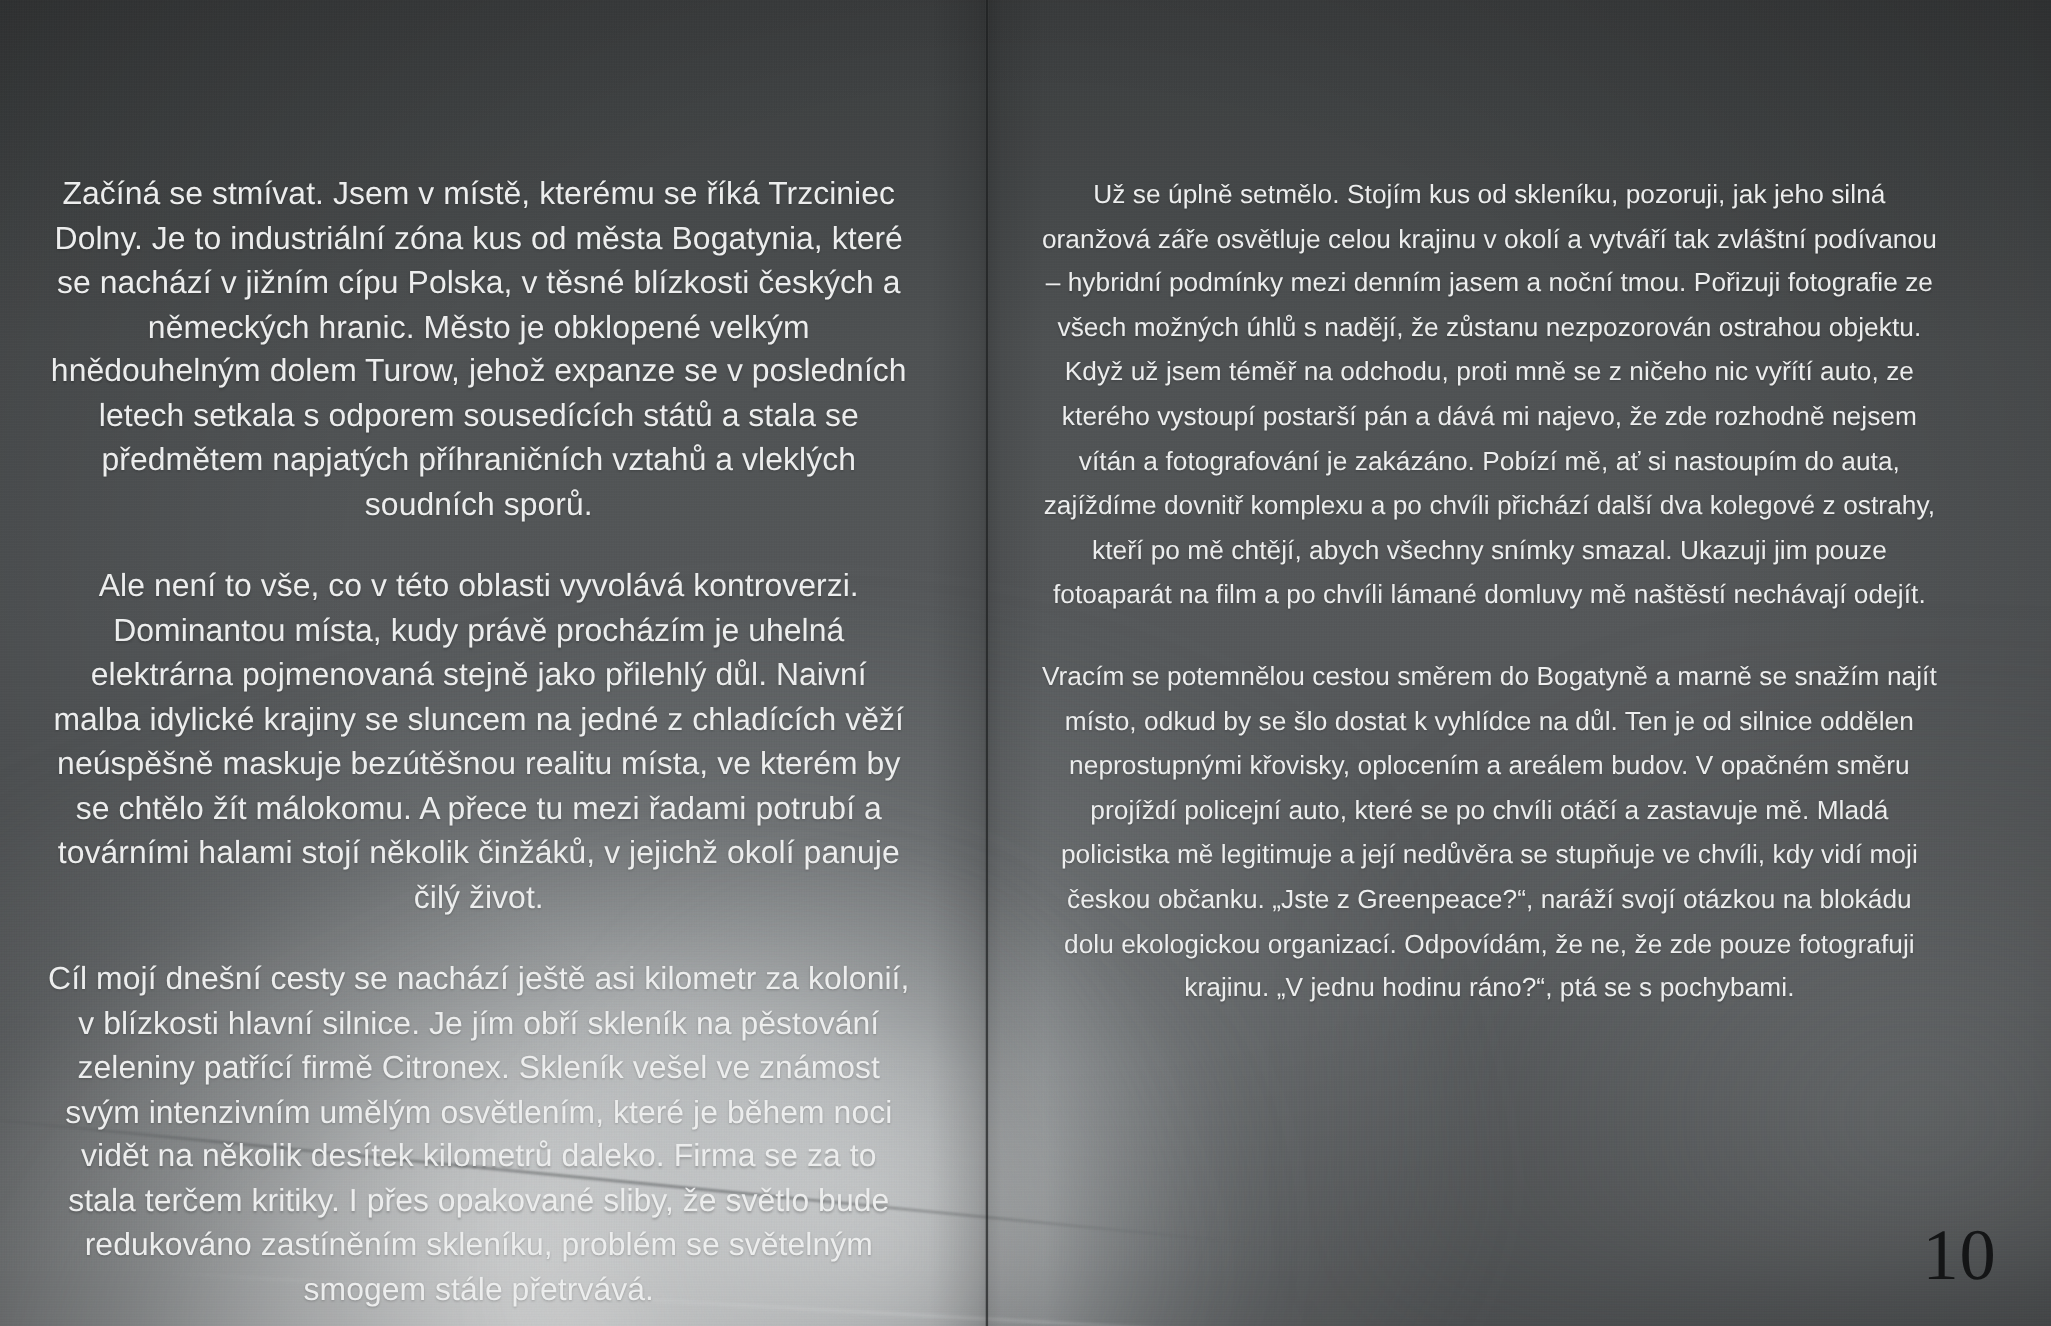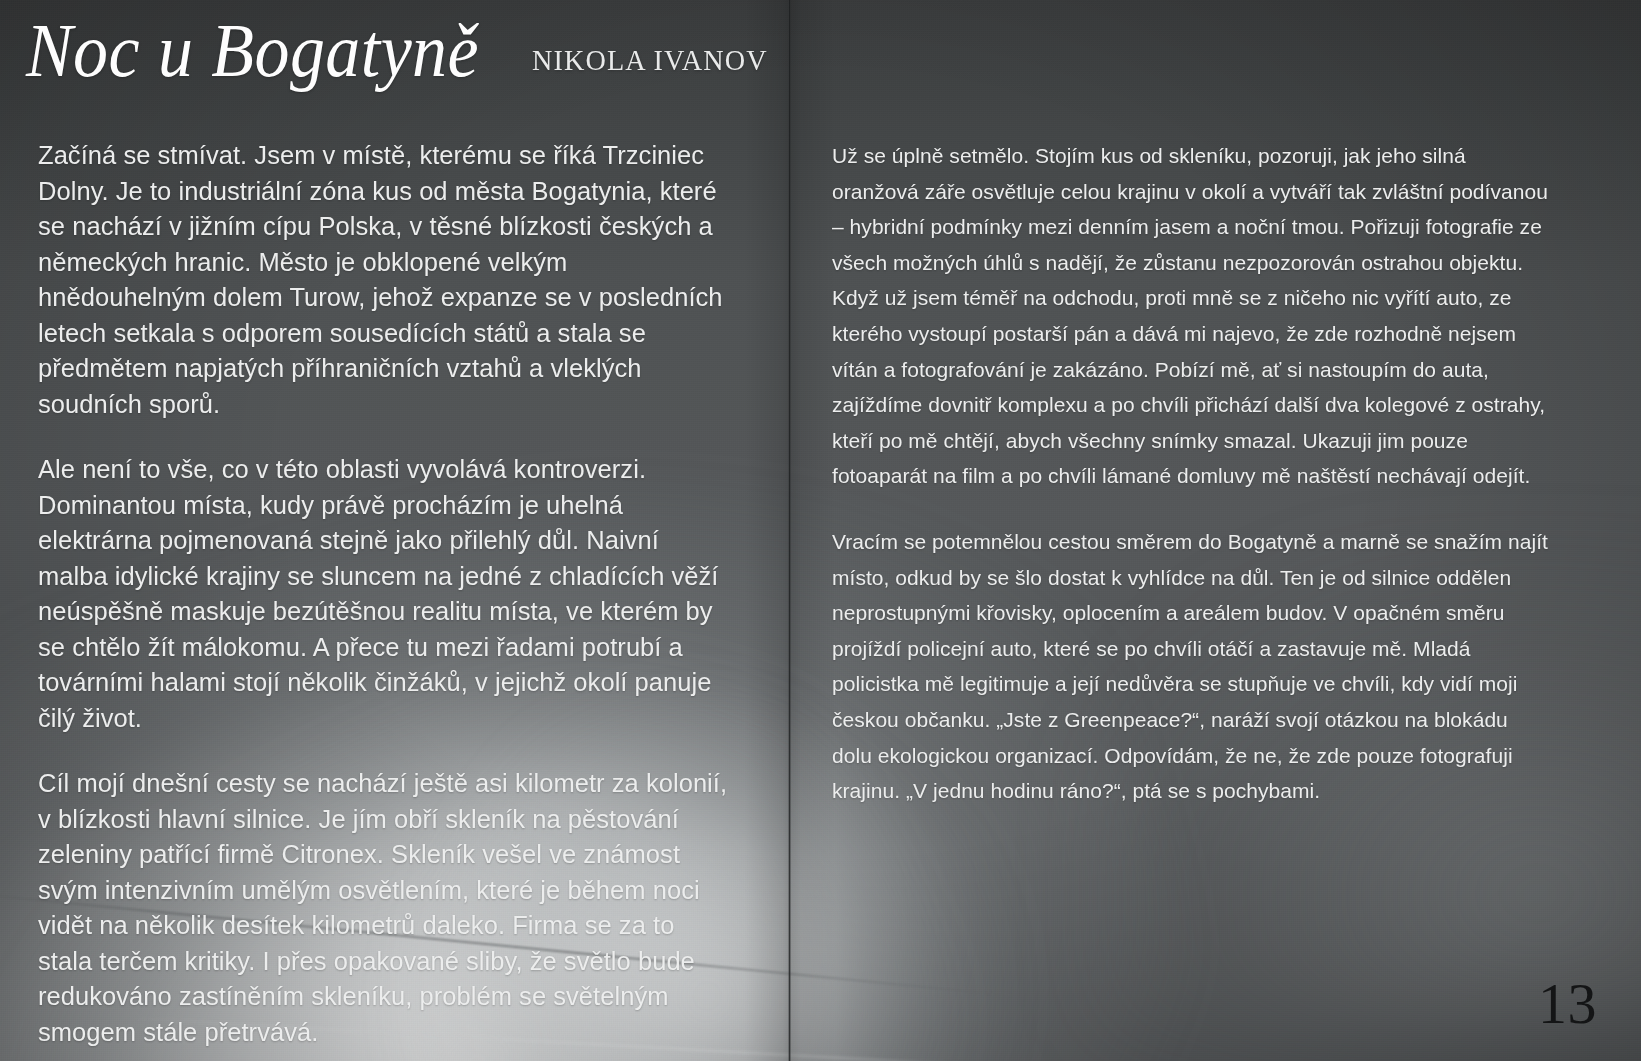--- a/index.html
+++ b/index.html
@@ -173,20 +173,21 @@
   .col-right { width: 853px; padding: 0 90px 0 44px; }
 
   .para {
     margin: 0 0 30px 0;
     color: #eceded;
     font-size: 25.5px;
     line-height: 35.5px;
     font-weight: 300;
     letter-spacing: 0.05px;
     text-shadow: 0 1px 2px rgba(0,0,0,0.22);
+    text-align: center;
   }
   .col-right .para { font-size: 21px; line-height: 35.6px; }
   .para:last-child { margin-bottom: 0; }
 
   
   .folio {
     position: absolute;
     right: 44px;
     bottom: 28px;
     font-family: "Liberation Serif", "DejaVu Serif", serif;
@@ -208,35 +209,31 @@
   <div class="bg-haze-b"></div>
   <div class="bg-haze-c"></div>
   <div class="bg-streak"></div>
   <div class="bg-streak2"></div>
   <div class="bg-vignette"></div>
   <div class="bg-grain"></div>
 
   <div class="spine-shadow"></div>
   <div class="spine"></div>
 
-  <div class="masthead">
-    <div class="title">Noc u Bogatyně</div>
-    <div class="byline">NIKOLA IVANOV</div>
-  </div>
 
   <div class="columns">
 
     <div class="col col-left">
       <p class="para">Začíná se stmívat. Jsem v místě, kterému se říká Trzciniec Dolny. Je to industriální zóna kus od města Bogatynia, které se nachází v jižním cípu Polska, v těsné blízkosti českých a německých hranic. Město je obklopené velkým hnědouhelným dolem Turow, jehož expanze se v posledních letech setkala s odporem sousedících států a stala se předmětem napjatých příhraničních vztahů a vleklých soudních sporů.</p>
       <p class="para">Ale není to vše, co v této oblasti vyvolává kontroverzi. Dominantou místa, kudy právě procházím je uhelná elektrárna pojmenovaná stejně jako přilehlý důl. Naivní malba idylické krajiny se sluncem na jedné z chladících věží neúspěšně maskuje bezútěšnou realitu místa, ve kterém by se chtělo žít málokomu. A přece tu mezi řadami potrubí a továrními halami stojí několik činžáků, v jejichž okolí panuje čilý život.</p>
       <p class="para">Cíl mojí dnešní cesty se nachází ještě asi kilometr za kolonií, v blízkosti hlavní silnice. Je jím obří skleník na pěstování zeleniny patřící firmě Citronex. Skleník vešel ve známost svým intenzivním umělým osvětlením, které je během noci vidět na několik desítek kilometrů daleko. Firma se za to stala terčem kritiky. I přes opakované sliby, že světlo bude redukováno zastíněním skleníku, problém se světelným smogem stále přetrvává.</p>
     </div>
 
     <div class="col col-right">
       <p class="para">Už se úplně setmělo. Stojím kus od skleníku, pozoruji, jak jeho silná oranžová záře osvětluje celou krajinu v okolí a vytváří tak zvláštní podívanou – hybridní podmínky mezi denním jasem a noční tmou. Pořizuji fotografie ze všech možných úhlů s nadějí, že zůstanu nezpozorován ostrahou objektu. Když už jsem téměř na odchodu, proti mně se z ničeho nic vyřítí auto, ze kterého vystoupí postarší pán a dává mi najevo, že zde rozhodně nejsem vítán a fotografování je zakázáno. Pobízí mě, ať si nastoupím do auta, zajíždíme dovnitř komplexu a po chvíli přichází další dva kolegové z ostrahy, kteří po mě chtějí, abych všechny snímky smazal. Ukazuji jim pouze fotoaparát na film a po chvíli lámané domluvy mě naštěstí nechávají odejít.</p>
       <p class="para">Vracím se potemnělou cestou směrem do Bogatyně a marně se snažím najít místo, odkud by se šlo dostat k vyhlídce na důl. Ten je od silnice oddělen neprostupnými křovisky, oplocením a areálem budov. V opačném směru projíždí policejní auto, které se po chvíli otáčí a zastavuje mě. Mladá policistka mě legitimuje a její nedůvěra se stupňuje ve chvíli, kdy vidí moji českou občanku. „Jste z Greenpeace?“, naráží svojí otázkou na blokádu dolu ekologickou organizací. Odpovídám, že ne, že zde pouze fotografuji krajinu. „V jednu hodinu ráno?“, ptá se s pochybami.</p>
     </div>
 
   </div>
 
-  <div class="folio">13</div>
+  <div class="folio">10</div>
 
 </div>
 
 </body></html>

